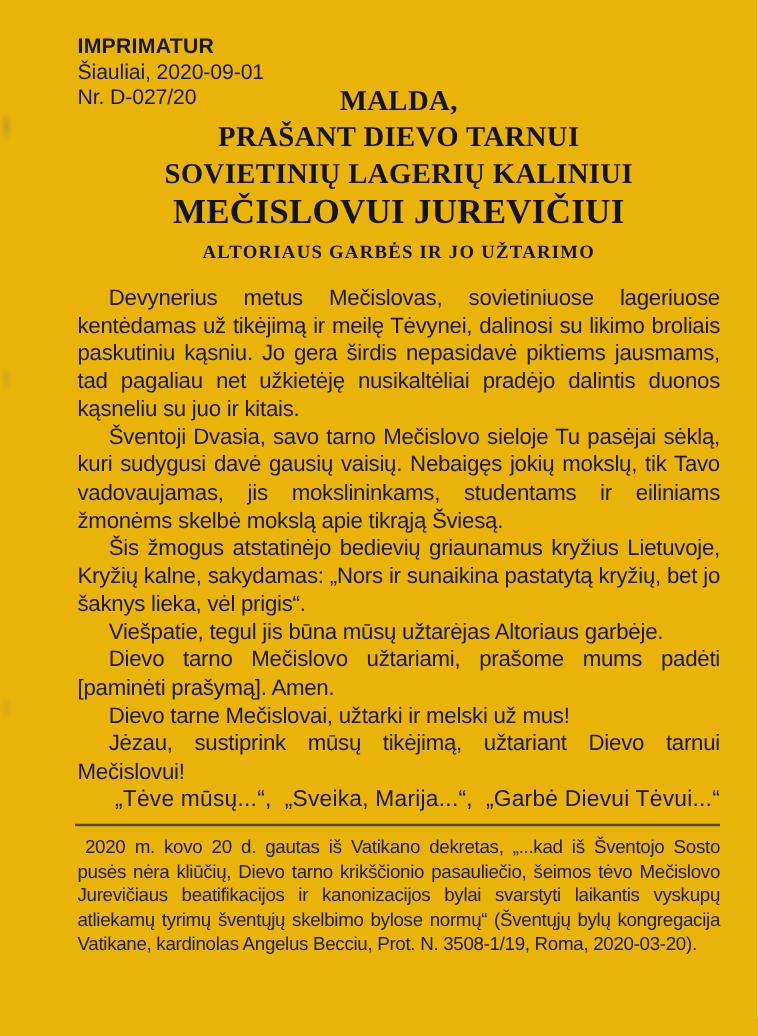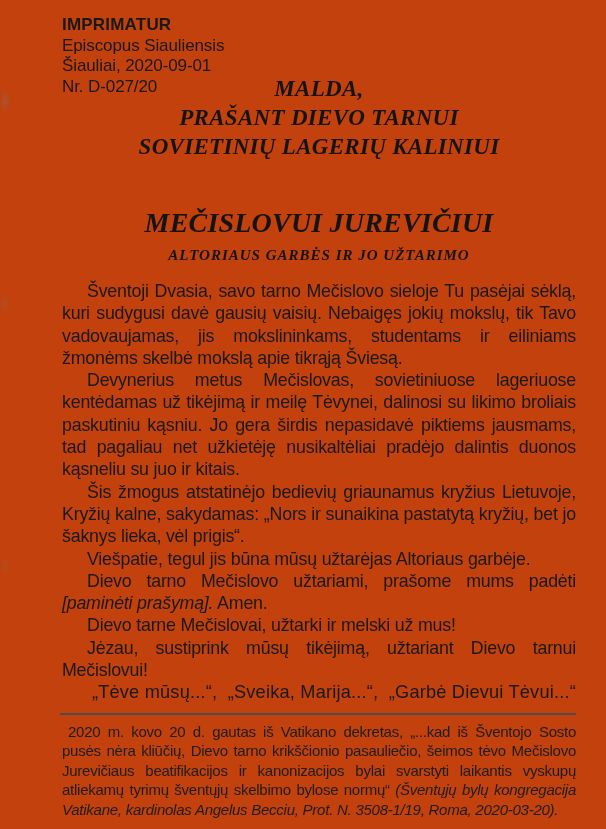--- a/index.html
+++ b/index.html
@@ -1,21 +1,21 @@
 <!DOCTYPE html>
 <html lang="lt"><head>
 <meta charset="utf-8">
 <style>
   html,body{margin:0;padding:0;background:#e8e8e6;}
   .page{
     position:relative;
     width:606px;height:829px;
-    background:#c2410c;
+    background:#eab308;
     box-sizing:border-box;
-    padding:15px 30px 0 62px;
+    padding:27px 30px 0 62px;
     overflow:hidden;
     color:#191919;
     font-family:"Liberation Sans",sans-serif;
     margin:0 auto;
   }
   
   .artifact{position:absolute;left:0;width:10px;border-radius:50%;
     background:radial-gradient(closest-side,rgba(120,120,120,.35),rgba(120,120,120,0));
     pointer-events:none;}
   .a1{top:88px;height:26px;}
@@ -24,35 +24,34 @@
 
   .imprimatur{font-size:17px;line-height:20.5px;letter-spacing:-0.1px;}
   .imp-label{font-weight:bold;letter-spacing:0.2px;}
 
   .title-block{
     margin-top:-23px;
     text-align:center;
     font-family:"Liberation Serif","DejaVu Serif",serif;
     font-weight:bold;
     color:#141414;
-    font-style:italic;
   }
   .t-sm{font-size:23px;line-height:29px;letter-spacing:0.3px;}
-  .t-lg{font-size:28px;line-height:34px;letter-spacing:0.2px;margin-top:45px;}
+  .t-lg{font-size:28px;line-height:34px;letter-spacing:0.2px;}
   .t-md{font-size:15px;line-height:30px;letter-spacing:1px;}
 
   .body-text{
     margin-top:10px;
     font-size:17.8px;
     line-height:22.3px;
     letter-spacing:-0.2px;
     text-align:justify;
   }
   .body-text p{margin:0;text-indent:25px;}
-  .italic{font-style:italic;}
+  .italic{}
 
   .prayers{
     margin-top:13px;
     text-indent:0;
     font-size:18.2px;
     white-space:pre-wrap;
     text-align:right;
     letter-spacing:0.2px;
   }
 
@@ -75,36 +74,35 @@
 <body>
 
 <div class="page">
 
   <div class="artifact a1"></div>
   <div class="artifact a2"></div>
   <div class="artifact a3"></div>
 
   <header class="imprimatur">
     <div class="imp-label">IMPRIMATUR</div>
-    <div>Episcopus Siauliensis</div>
     <div>Šiauliai, 2020-09-01</div>
     <div>Nr. D-027/20</div>
   </header>
 
   <div class="title-block">
     <div class="t-sm">MALDA,</div>
     <div class="t-sm">PRAŠANT DIEVO TARNUI</div>
     <div class="t-sm">SOVIETINIŲ LAGERIŲ KALINIUI</div>
     <div class="t-lg">MEČISLOVUI JUREVIČIUI</div>
     <div class="t-md">ALTORIAUS GARBĖS IR JO UŽTARIMO</div>
   </div>
 
   <main class="body-text">
+    <p>Devynerius metus Mečislovas, sovietiniuose lageriuose kentėdamas už tikėjimą ir meilę Tėvynei, dalinosi su likimo broliais paskutiniu kąsniu. Jo gera širdis nepasidavė piktiems jausmams, tad pagaliau net užkietėję nusikaltėliai pradėjo dalintis duonos kąsneliu su juo ir kitais.</p>
     <p>Šventoji Dvasia, savo tarno Mečislovo sieloje Tu pasėjai sėklą, kuri sudygusi davė gausių vaisių. Nebaigęs jokių mokslų, tik Tavo vadovaujamas, jis mokslininkams, studentams ir eiliniams žmonėms skelbė mokslą apie tikrąją Šviesą.</p>
-    <p>Devynerius metus Mečislovas, sovietiniuose lageriuose kentėdamas už tikėjimą ir meilę Tėvynei, dalinosi su likimo broliais paskutiniu kąsniu. Jo gera širdis nepasidavė piktiems jausmams, tad pagaliau net užkietėję nusikaltėliai pradėjo dalintis duonos kąsneliu su juo ir kitais.</p>
     <p>Šis žmogus atstatinėjo bedievių griaunamus kryžius Lietuvoje, Kryžių kalne, sakydamas: „Nors ir sunaikina pastatytą kryžių, bet jo šaknys lieka, vėl prigis“.</p>
     <p>Viešpatie, tegul jis būna mūsų užtarėjas Altoriaus garbėje.</p>
     <p><span>Dievo tarno Mečislovo užtariami, prašome mums padėti </span><span class="italic">[paminėti prašymą].</span><span> Amen.</span></p>
     <p>Dievo tarne Mečislovai, užtarki ir melski už mus!</p>
     <p>Jėzau, sustiprink mūsų tikėjimą, užtariant Dievo tarnui Mečislovui!</p>
     <p class="prayers">„Tėve mūsų...“,  „Sveika, Marija...“,  „Garbė Dievui Tėvui...“</p>
   </main>
 
   <hr class="rule">
 

